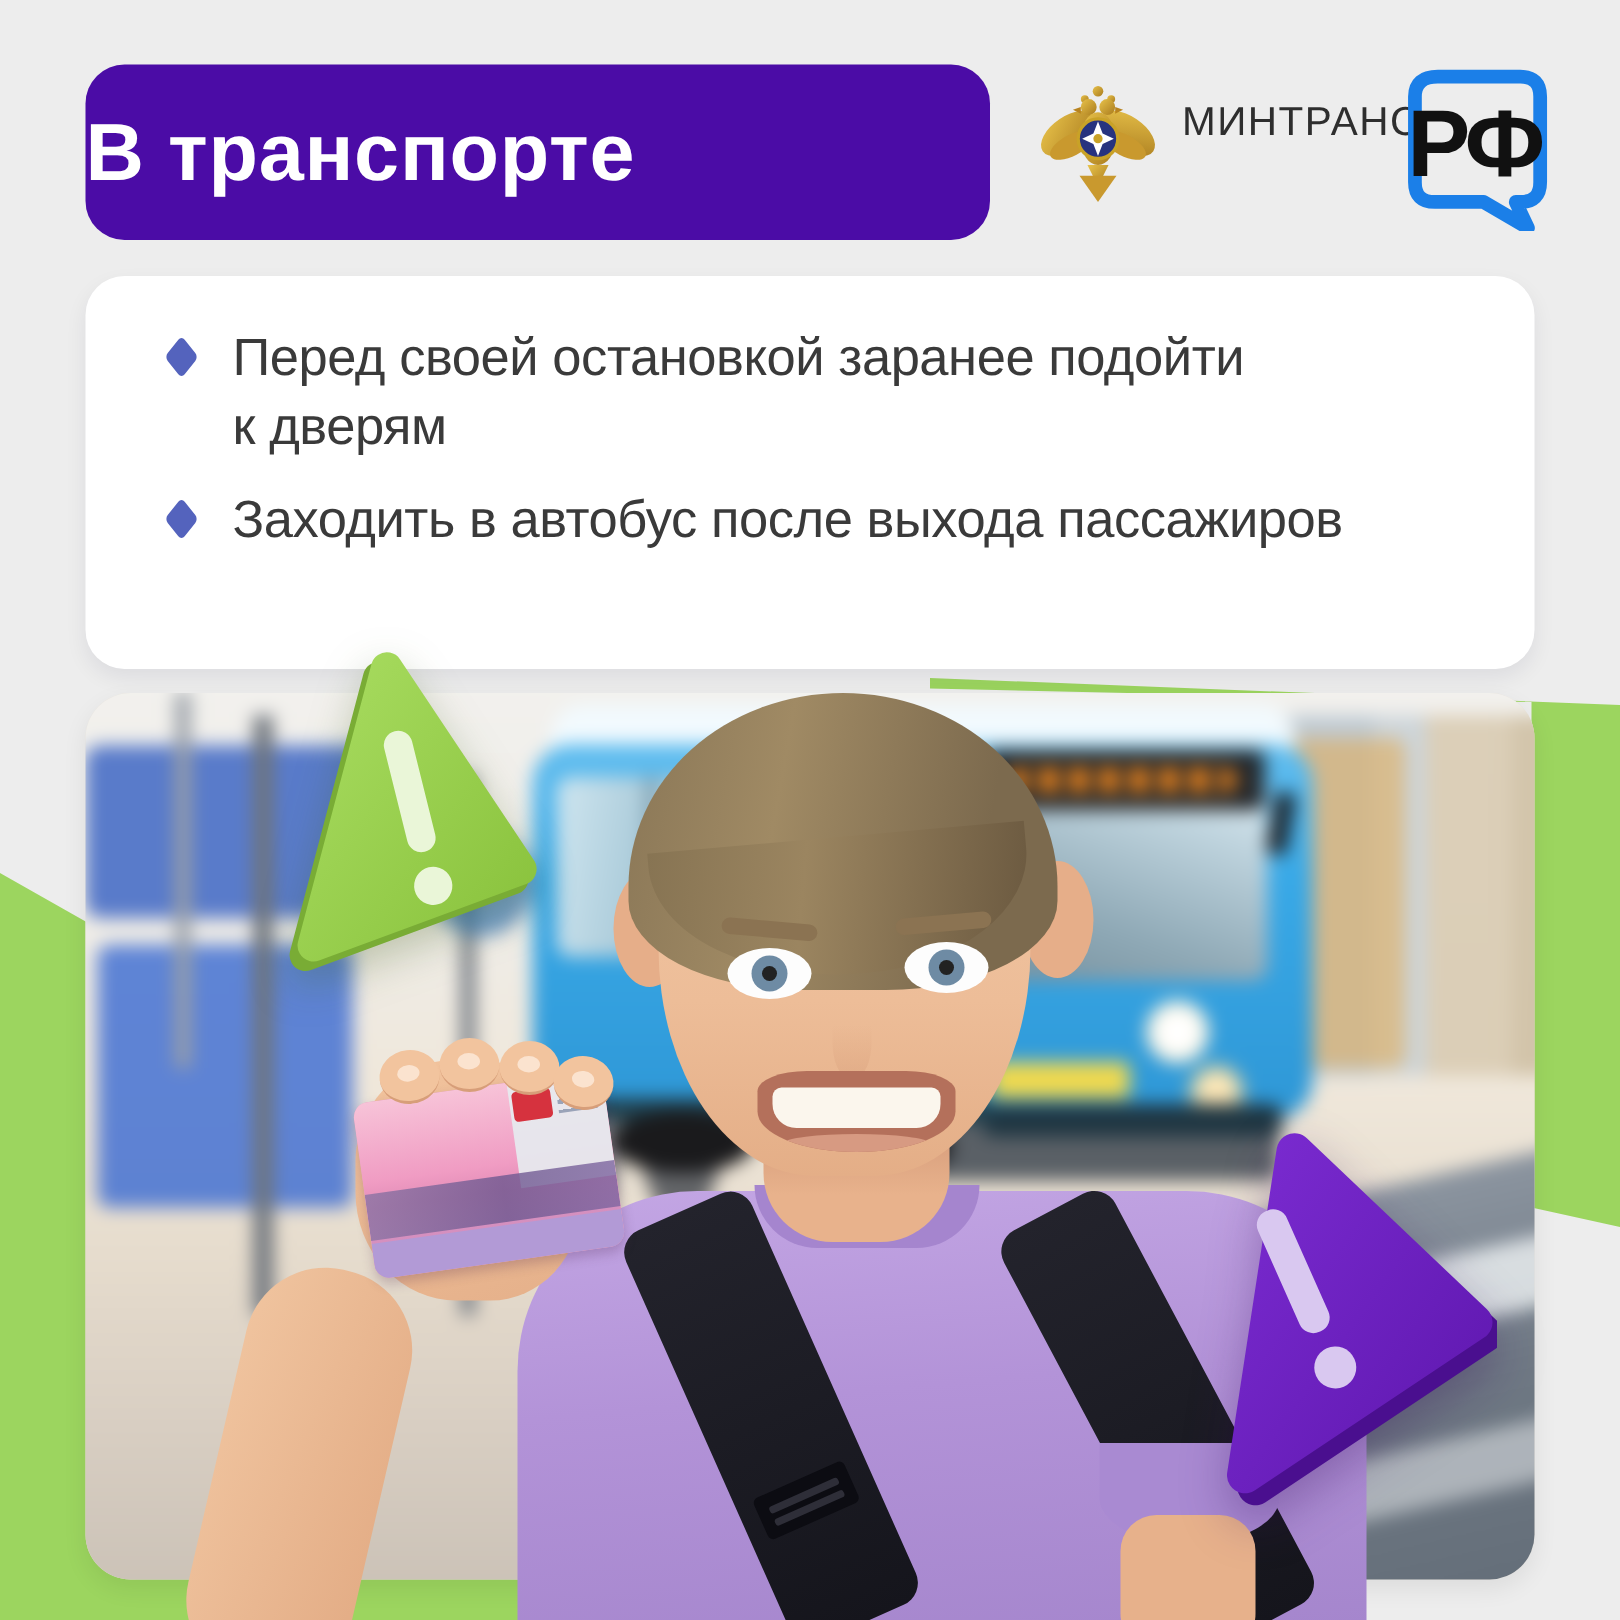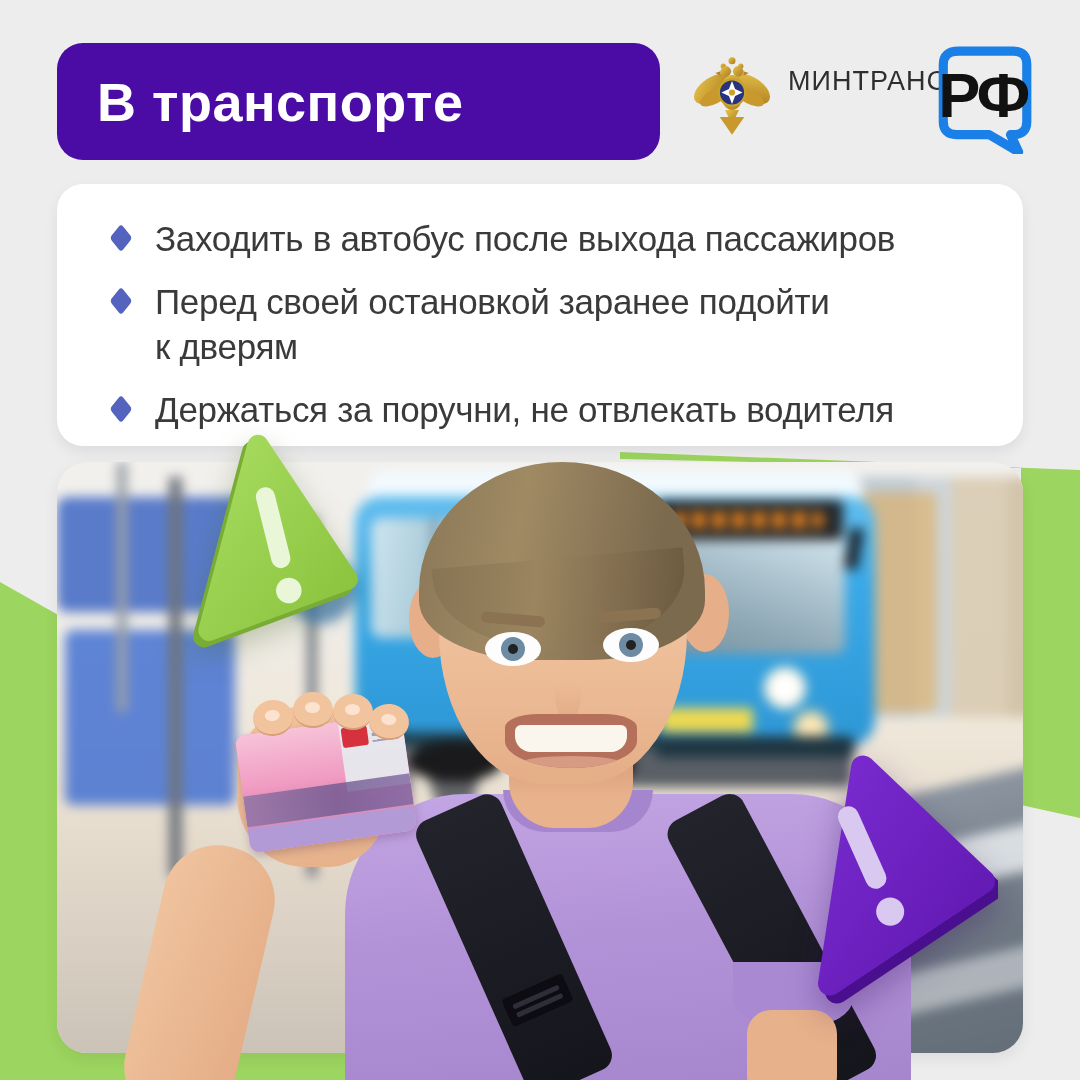--- a/index.html
+++ b/index.html
@@ -8,21 +8,21 @@
 
   
   .green-left{left:0;top:0;width:1080px;height:1080px;background:#9CD55F;
     clip-path:polygon(0px 582px,60px 616px,60px 1000px,710px 1000px,710px 1080px,0px 1080px);}
   .green-right{left:0;top:0;width:1080px;height:1080px;background:#9CD55F;
     clip-path:polygon(620px 452px,1080px 470px,1080px 818px,1021px 805px,1021px 468px,620px 459px);}
 
   
   .header-pill{left:57px;top:43px;width:603px;height:117px;background:#4B0CA6;border-radius:26px;
     display:flex;align-items:center;}
-  .header-pill span{color:#fff;font-size:54px;font-weight:800;letter-spacing:.5px;padding-left:40px;}
+  .header-pill span{color:#fff;font-size:54px;font-weight:800;letter-spacing:.5px;}
 
   
   .emblem{left:688px;top:48px;}
   .ministry-name{left:788px;top:66px;font-size:27px;font-weight:500;color:#2E2E2E;line-height:31px;letter-spacing:1px;}
   .rf-badge{left:930px;top:42px;}
 
   
   .rules-card{left:57px;top:184px;width:966px;height:262px;background:#fff;border-radius:26px;
     box-shadow:0 6px 14px rgba(20,20,60,.07);}
   .rules-list{list-style:none;margin:0;padding:32px 0 0 52px;}
@@ -191,29 +191,25 @@
 
 <svg class="abs rf-badge" width="106" height="112" viewBox="0 0 104 110">
   <path d="M 28 9 H 82 Q 95 9 95 22 V 78 Q 95 91 82 91 H 79 L 87 108 L 58 91 H 26 Q 13 91 13 78 V 22 Q 13 9 28 9 Z" fill="none" stroke="#1B7FE8" stroke-width="9" stroke-linejoin="round" stroke-linecap="round"></path>
   <text x="8" y="74" font-size="62" font-weight="900" letter-spacing="-3" fill="#111111" font-family="Liberation Sans, DejaVu Sans, sans-serif">РФ</text>
 </svg>
 
 <div class="abs rules-card">
   <ul class="rules-list">
     <li>
       <span class="bullet"></span>
-      <span class="rule-text">Заходить в автобус после выхода пассажиров</span>
-    </li>
-    <li>
-      <span class="bullet"></span>
       <span class="rule-text">Перед своей остановкой заранее подойти к&nbsp;дверям</span>
     </li>
     <li>
       <span class="bullet"></span>
-      <span class="rule-text">Держаться за поручни, не отвлекать водителя</span>
+      <span class="rule-text">Заходить в автобус после выхода пассажиров</span>
     </li>
   </ul>
 </div>
 
 <div class="abs photo-frame">
   <div class="scene">
     <div class="scene-inner">
       <div class="abs sign-blue-1"></div>
       <div class="abs sign-blue-2"></div>
       <div class="abs pole-3"></div>

